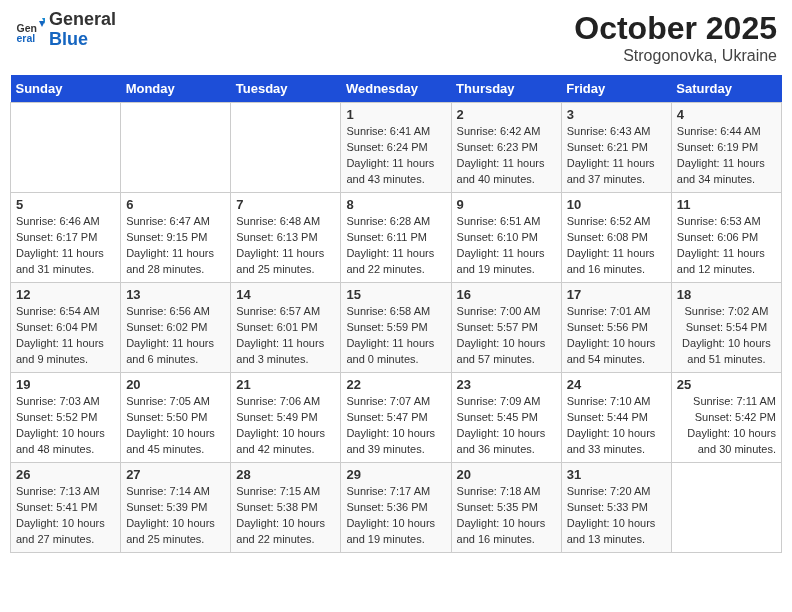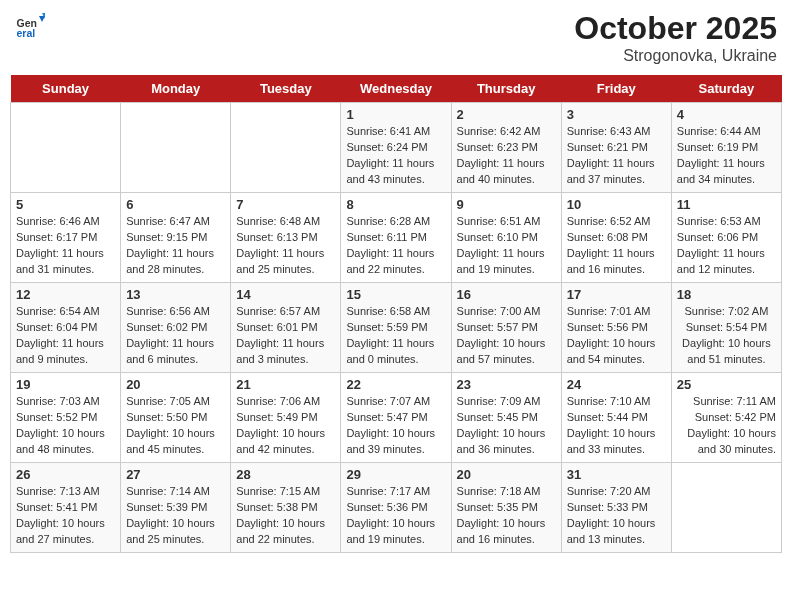--- a/index.html
+++ b/index.html
@@ -44,23 +44,23 @@
     .subtitle {
       font-size: 16px;
       color: #444;
     }
     table {
       width: 100%;
       border-collapse: collapse;
       table-layout: fixed;
     }
     th {
-      background: #b91c1c;
+      background: #1d4ed8;
       color: #fff;
-      text-align: center;
+      text-align: left;
       padding: 6px 5px;
       font-size: 13px;
       font-weight: bold;
     }
     td {
       border: 1px solid #ccc;
       vertical-align: top;
       padding: 4px 5px;
       height: 90px;
       font-size: 11px;
@@ -82,20 +82,24 @@
 <body>
 
 <div class="header">
   <div class="logo">
     <svg class="logo-icon" viewBox="0 0 40 40">
       <text x="2" y="22" font-size="14" font-weight="bold" fill="#333">Gen</text>
       <text x="2" y="36" font-size="14" font-weight="bold" fill="#1565c0">eral</text>
       <polygon points="32,8 40,8 36,16" fill="#1565c0"></polygon>
       <polygon points="36,4 44,4 40,12" fill="#1a88d0"></polygon>
     </svg>
+    <div class="logo-text">
+      <span class="logo-general">General</span>
+      <span class="logo-blue">Blue</span>
+    </div>
   </div>
   <div class="title-block">
     <div class="month-title">October 2025</div>
     <div class="subtitle">Strogonovka, Ukraine</div>
   </div>
 </div>
 
 <table>
   <thead>
     <tr id="header-row">

